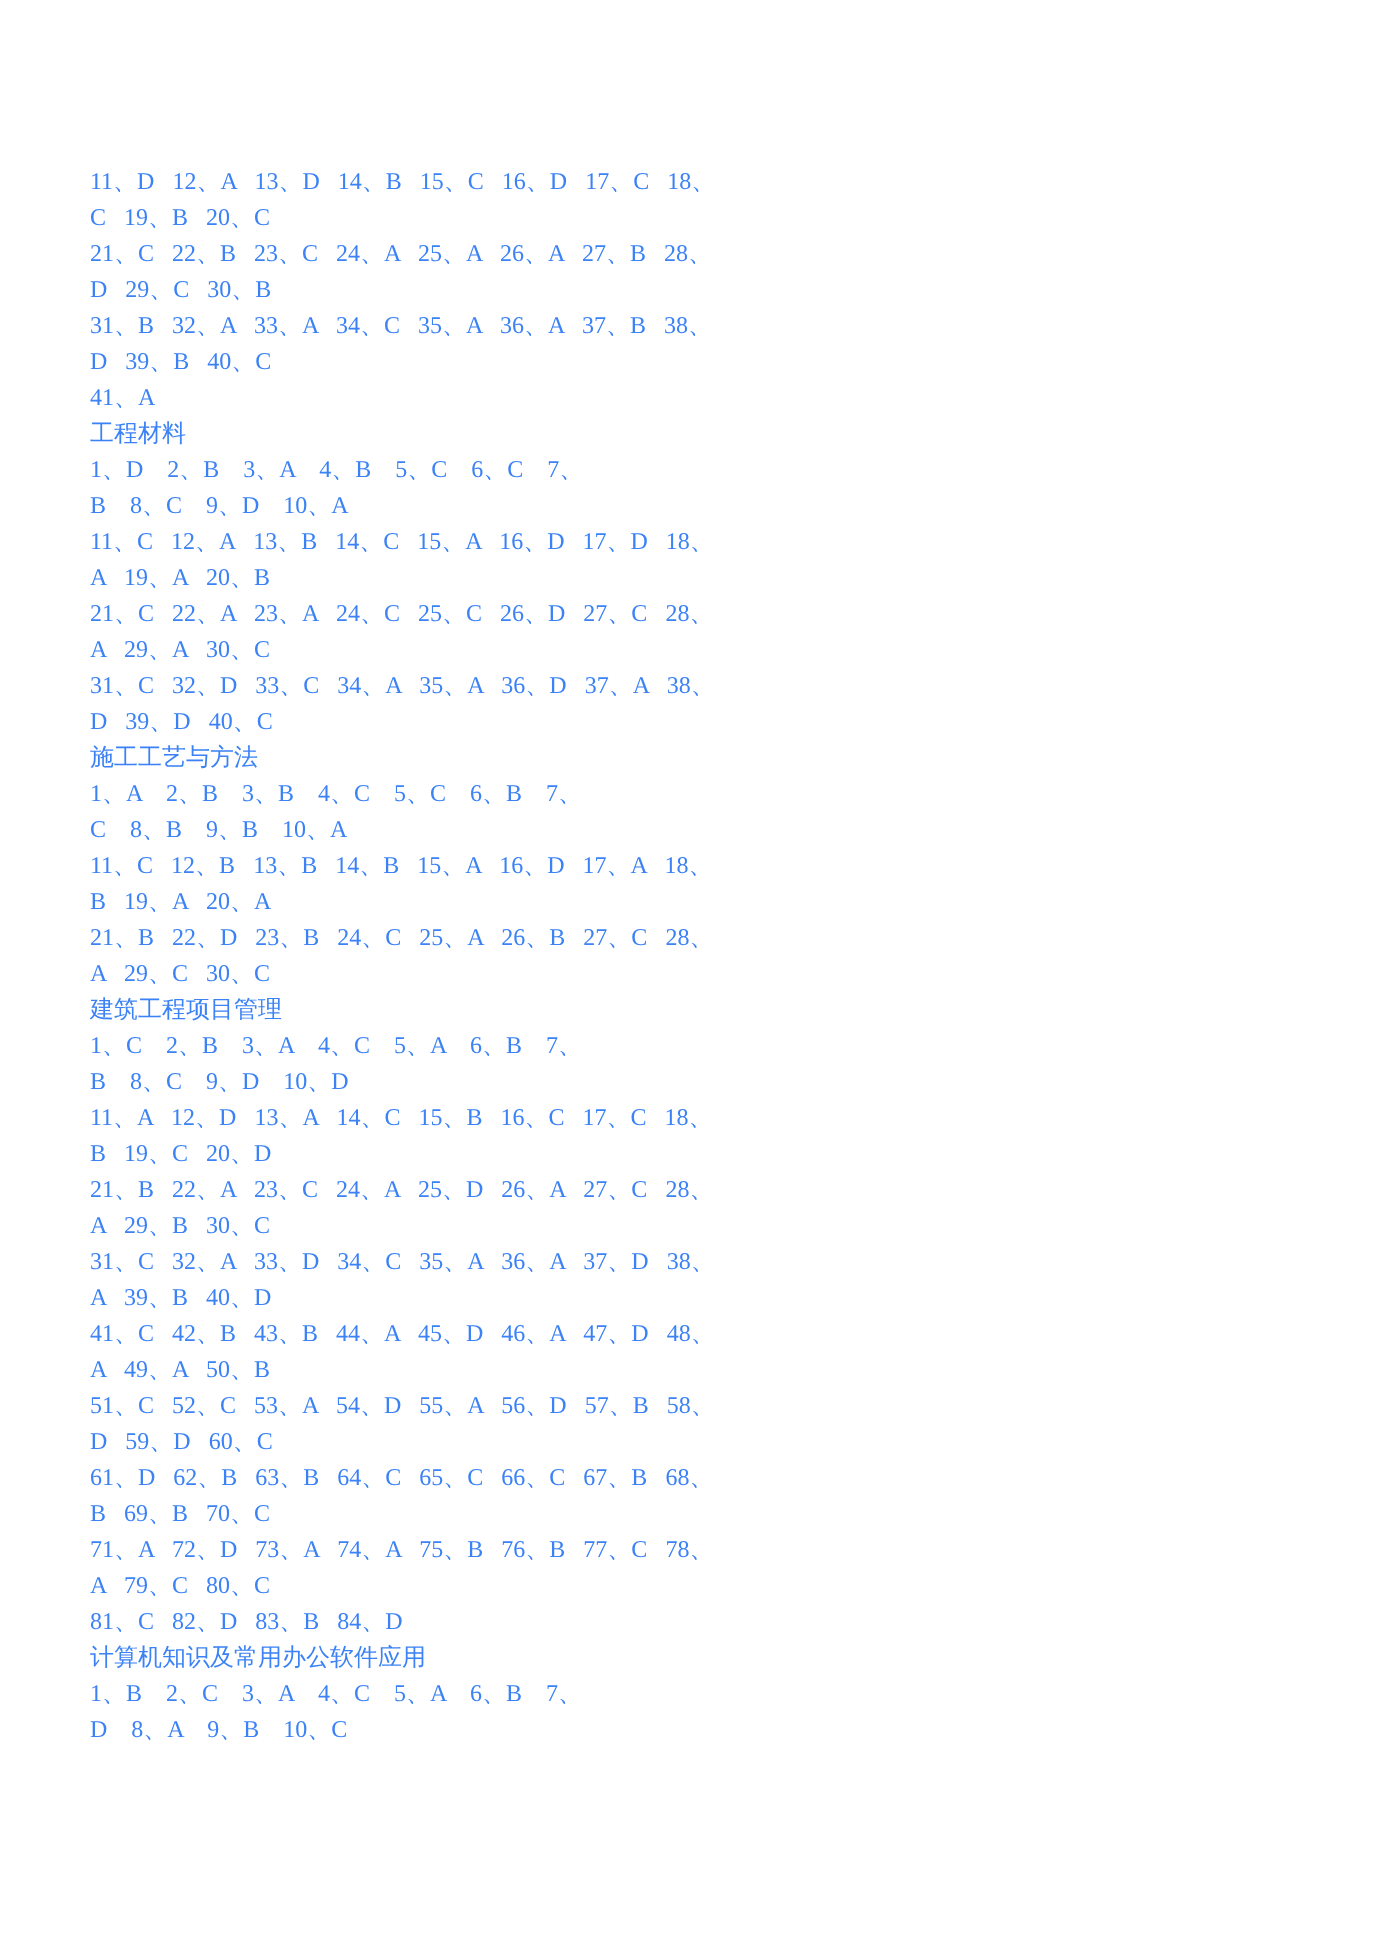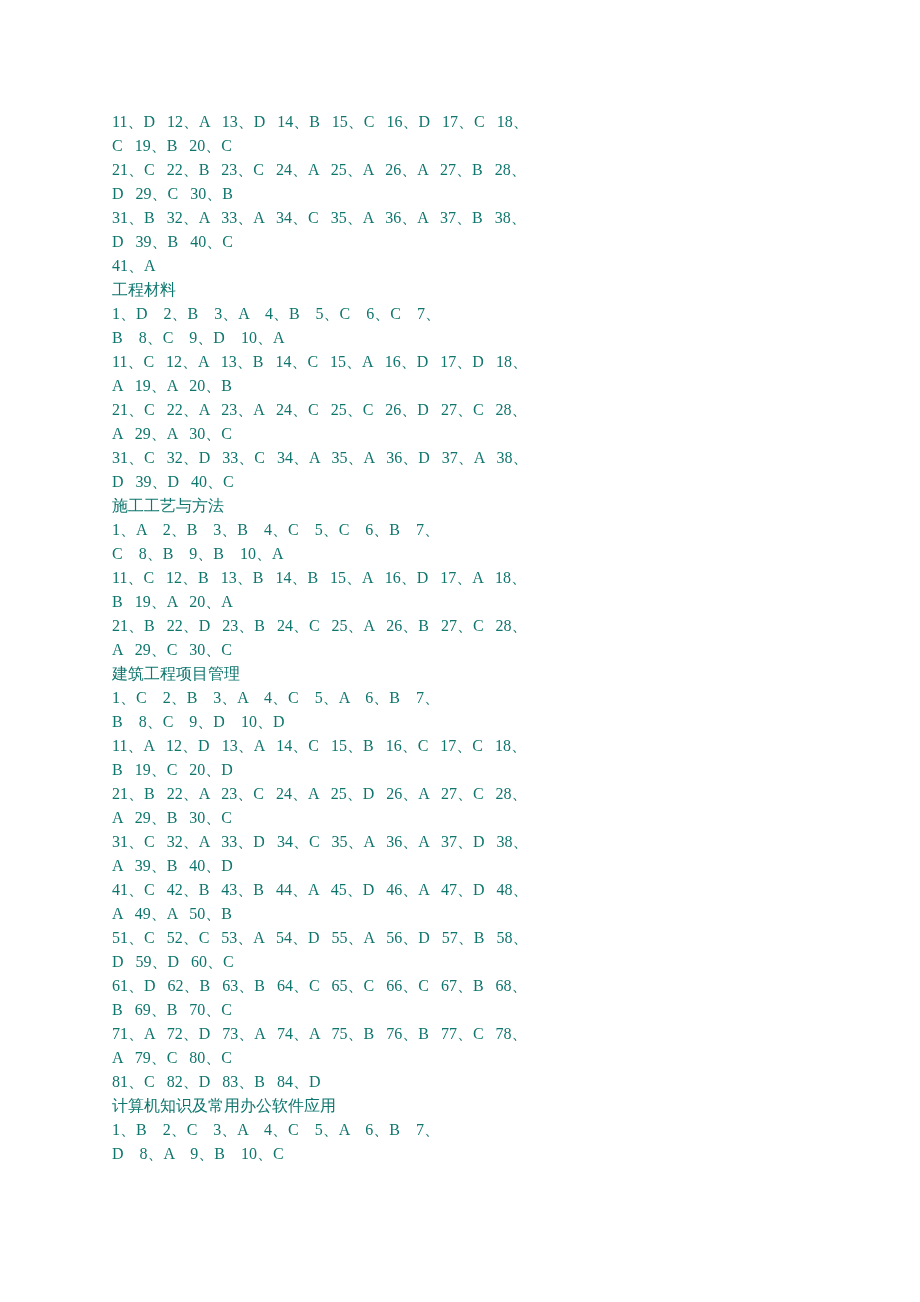--- a/index.html
+++ b/index.html
@@ -2,25 +2,25 @@
 <html><head>
 <meta charset="utf-8">
 <style>
   html, body {
     margin: 0;
     padding: 0;
     background: #ffffff;
     width: 920px;
   }
   .page {
-    padding: 110px 112px 60px 112px;
+    padding: 110px 112px 60px 60px;
     font-family: "SimSun", "宋体", serif;
     font-size: 16px;
     line-height: 24px;
-    color: #0f766e;
+    color: #3b82f6;
     white-space: pre;
     letter-spacing: 0px;
   }
 </style>
 </head>
 <body>
 
 <div class="page" id="page"><div>11、D   12、A   13、D   14、B   15、C   16、D   17、C   18、</div><div>C   19、B   20、C</div><div>21、C   22、B   23、C   24、A   25、A   26、A   27、B   28、</div><div>D   29、C   30、B</div><div>31、B   32、A   33、A   34、C   35、A   36、A   37、B   38、</div><div>D   39、B   40、C</div><div>41、A</div><div>工程材料</div><div>1、D    2、B    3、A    4、B    5、C    6、C    7、</div><div>B    8、C    9、D    10、A</div><div>11、C   12、A   13、B   14、C   15、A   16、D   17、D   18、</div><div>A   19、A   20、B</div><div>21、C   22、A   23、A   24、C   25、C   26、D   27、C   28、</div><div>A   29、A   30、C</div><div>31、C   32、D   33、C   34、A   35、A   36、D   37、A   38、</div><div>D   39、D   40、C</div><div>施工工艺与方法</div><div>1、A    2、B    3、B    4、C    5、C    6、B    7、</div><div>C    8、B    9、B    10、A</div><div>11、C   12、B   13、B   14、B   15、A   16、D   17、A   18、</div><div>B   19、A   20、A</div><div>21、B   22、D   23、B   24、C   25、A   26、B   27、C   28、</div><div>A   29、C   30、C</div><div>建筑工程项目管理</div><div>1、C    2、B    3、A    4、C    5、A    6、B    7、</div><div>B    8、C    9、D    10、D</div><div>11、A   12、D   13、A   14、C   15、B   16、C   17、C   18、</div><div>B   19、C   20、D</div><div>21、B   22、A   23、C   24、A   25、D   26、A   27、C   28、</div><div>A   29、B   30、C</div><div>31、C   32、A   33、D   34、C   35、A   36、A   37、D   38、</div><div>A   39、B   40、D</div><div>41、C   42、B   43、B   44、A   45、D   46、A   47、D   48、</div><div>A   49、A   50、B</div><div>51、C   52、C   53、A   54、D   55、A   56、D   57、B   58、</div><div>D   59、D   60、C</div><div>61、D   62、B   63、B   64、C   65、C   66、C   67、B   68、</div><div>B   69、B   70、C</div><div>71、A   72、D   73、A   74、A   75、B   76、B   77、C   78、</div><div>A   79、C   80、C</div><div>81、C   82、D   83、B   84、D</div><div>计算机知识及常用办公软件应用</div><div>1、B    2、C    3、A    4、C    5、A    6、B    7、</div><div>D    8、A    9、B    10、C</div></div>
 
 </body></html>

